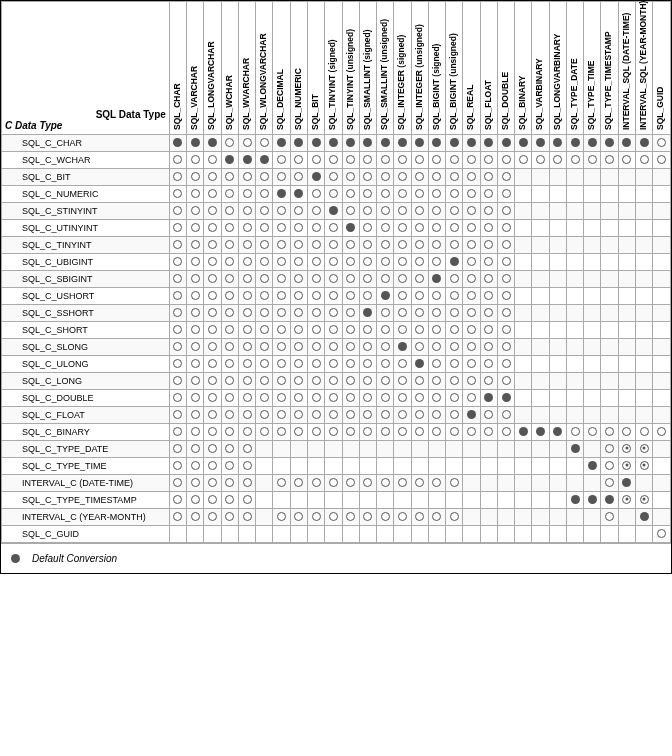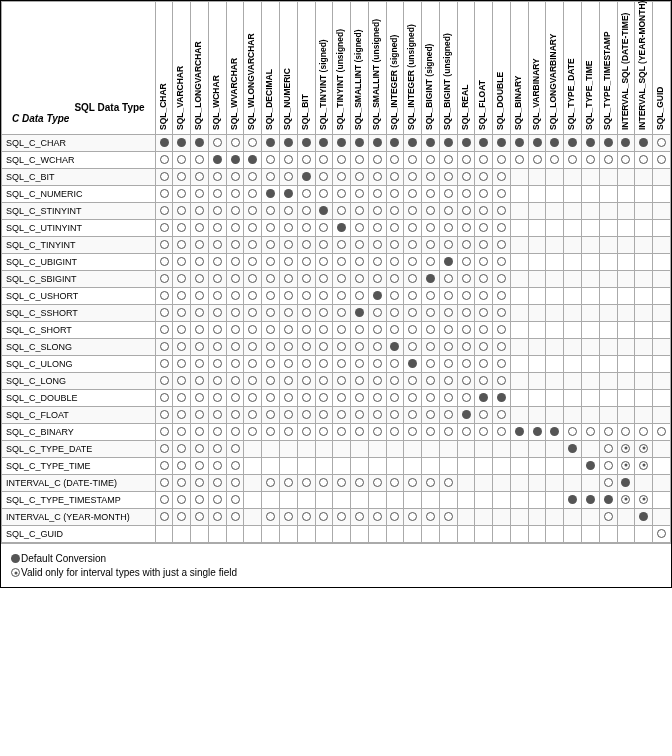--- a/index.html
+++ b/index.html
@@ -21,39 +21,39 @@
       border: 1px solid #aaa;
       text-align: center;
       vertical-align: middle;
       padding: 1px;
       font-size: 9px;
       white-space: nowrap;
     }
     .row-header {
       text-align: left;
       font-size: 9px;
-      padding-left: 4px;
+      padding-left: 20px;
       white-space: nowrap;
       background: #fff;
       min-width: 118px;
     }
     .col-header-cell {
       writing-mode: vertical-rl;
       transform: rotate(180deg);
       white-space: nowrap;
       font-size: 8.5px;
       padding: 3px 1px;
       height: 130px;
       vertical-align: bottom;
       text-align: left;
     }
     .header-corner {
       vertical-align: bottom;
       text-align: left;
-      padding: 10px;
+      padding: 3px;
       font-size: 10px;
       font-weight: bold;
       border: 1px solid #aaa;
     }
     .corner-top {
       font-size: 10px;
       font-weight: bold;
       display: block;
       text-align: right;
     }
@@ -100,22 +100,23 @@
       transform: translate(-50%, -50%);
     }
     .legend-section {
       padding: 6px 10px;
       font-size: 10px;
       border-top: 1px solid #aaa;
     }
     .legend-item {
       display: flex;
       align-items: center;
-      gap: 1px;
+      gap: 12px;
       margin: 3px 0;
+      font-style: italic;
     }
     tr:nth-child(odd) td { background: #f9f9f9; }
     tr:nth-child(odd) td.row-header { background: #f9f9f9; }
     tr:nth-child(even) td { background: #fff; }
     tr:nth-child(even) td.row-header { background: #fff; }
     td { height: 17px; }
   </style>
 </head>
 <body>
 
@@ -988,18 +989,14 @@
             <td><span class="empty-circle"></span></td>
           </tr>
         </tbody>
     </table>
   </div>
   <div class="legend-section">
     <div class="legend-item">
       <span class="filled-circle"></span>
       <span>Default Conversion</span>
     </div>
-    <div class="legend-item">
-      <span class="dot-circle"></span>
-      <span>Valid only for interval types with just a single field</span>
-    </div>
   </div>
 </div>
 
 </body></html>

